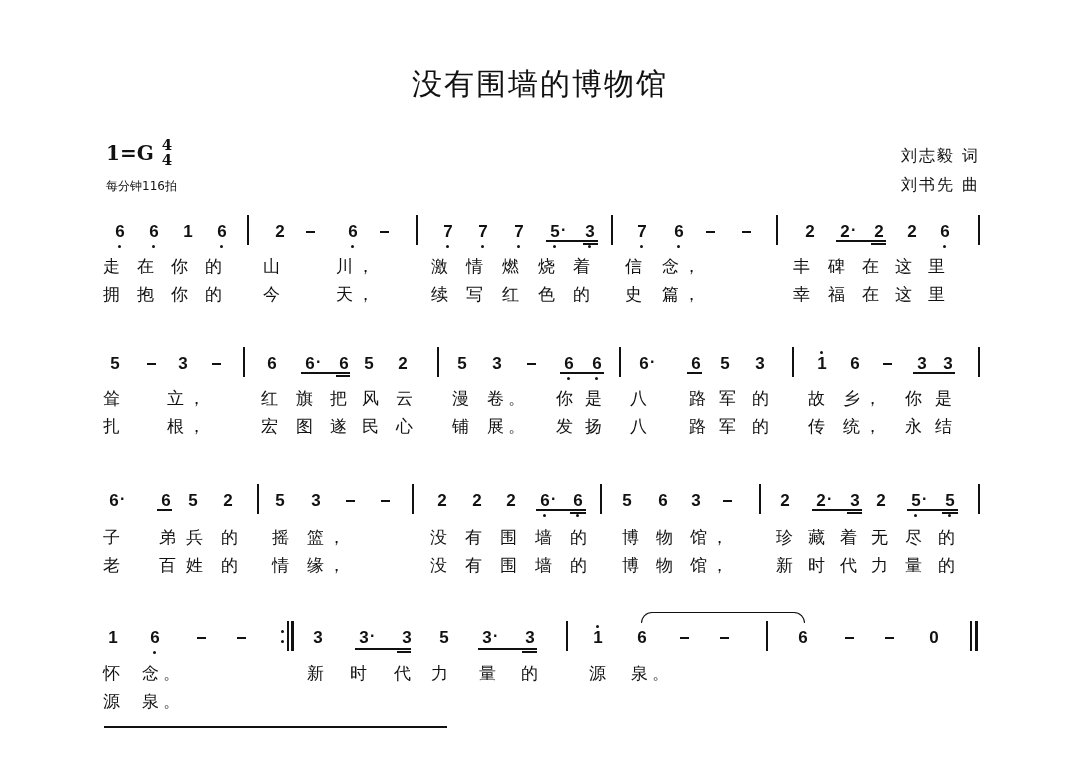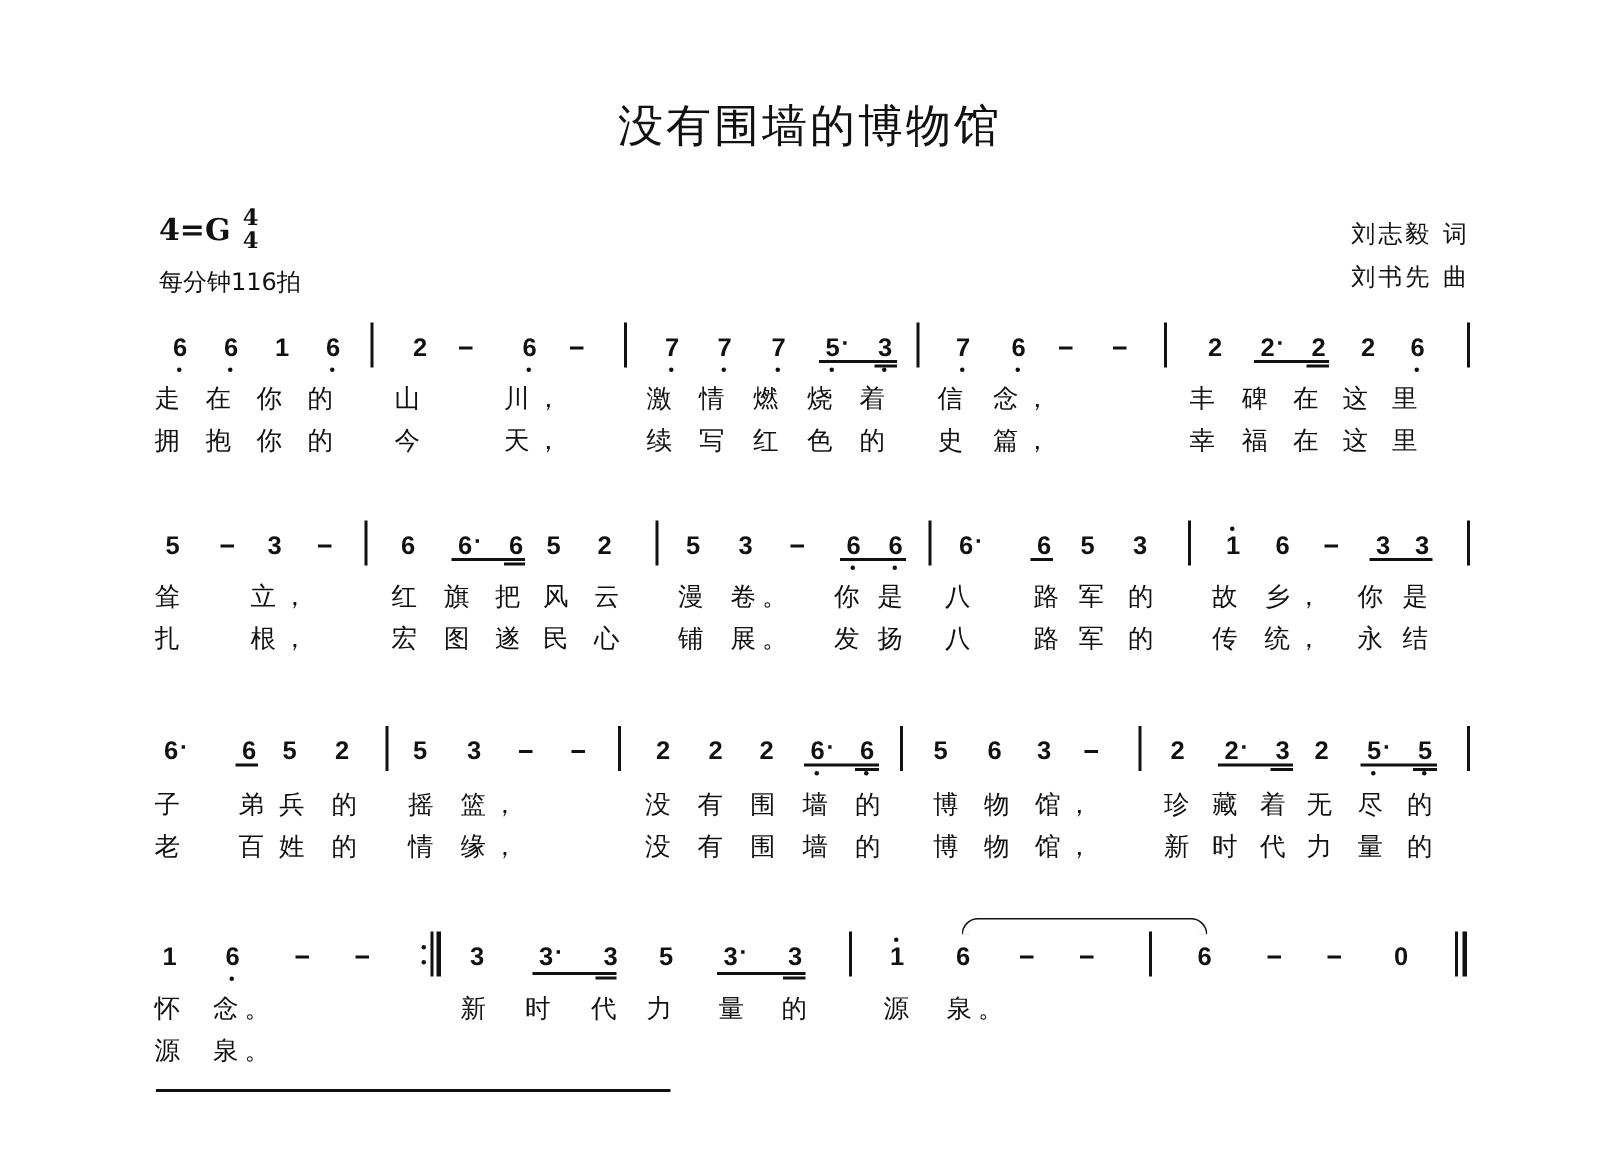--- a/index.html
+++ b/index.html
@@ -1,40 +1,40 @@
 <!DOCTYPE html>
 <html><head>
   <meta charset="utf-8">
   <style>
     html, body { margin: 0; padding: 0; background: #ffffff; }
     body { width: 1080px; height: 772px; position: relative; overflow: hidden; color: #111; font-family: "DejaVu Sans", sans-serif; }
     .title { position: absolute; left: 0; top: 64px; width: 1080px; text-align: center; font-family: "DejaVu Serif", serif; font-size: 30px; letter-spacing: 2px; color: #111; }
     .key { position: absolute; left: 106px; top: 138px; font-family: "DejaVu Serif", serif; font-weight: bold; font-size: 20px; display: flex; align-items: center; }
     .key .frac { display: inline-flex; flex-direction: column; align-items: center; margin-left: 8px; font-size: 15px; line-height: 15px; }
-    .tempo { position: absolute; left: 106px; top: 178px; font-size: 16px; }
+    .tempo { position: absolute; left: 106px; top: 178px; font-size: 12px; }
     .credit { position: absolute; right: 100px; font-family: "DejaVu Serif", serif; font-size: 16px; letter-spacing: 2px; }
     .note { position: absolute; font-family: "Liberation Sans", sans-serif; font-weight: bold; font-size: 17px; width: 14px; text-align: center; line-height: 20px; }
     .note .dot-below { position: absolute; left: 5px; width: 3px; height: 3px; background: #111; border-radius: 50%; }
     .note .dot-above { position: absolute; left: 5px; top: -5px; width: 3px; height: 3px; background: #111; border-radius: 50%; }
     .aug { position: absolute; font-family: "Liberation Sans", sans-serif; font-weight: bold; font-size: 16px; }
     .dash { position: absolute; width: 9px; height: 2px; background: #111; }
     .bar { position: absolute; width: 2px; background: #111; height: 30px; }
     .uline { position: absolute; height: 1.5px; background: #111; }
     .lyric { position: absolute; font-family: "DejaVu Serif", serif; font-size: 17px; line-height: 20px; width: 20px; text-align: center; }
     .rep { position: absolute; }
     .slur { position: absolute; border: 1.5px solid #111; border-bottom: none; border-radius: 14px 14px 0 0; height: 10px; }
     .footline { position: absolute; left: 104px; top: 726px; width: 343px; height: 2px; background: #111; }
   </style>
 </head>
 <body>
 
 <div class="title">没有围墙的博物馆</div>
 
 <div class="key">
-  <span>4=G</span>
+  <span>1=G</span>
   <span class="frac">
     <span>4</span>
     <span>4</span>
   </span>
 </div>
 <div class="tempo">每分钟116拍</div>
 <div class="credit" style="top:146px;">刘志毅 词</div>
 <div class="credit" style="top:175px;">刘书先 曲</div>
 
 <div id="score">

